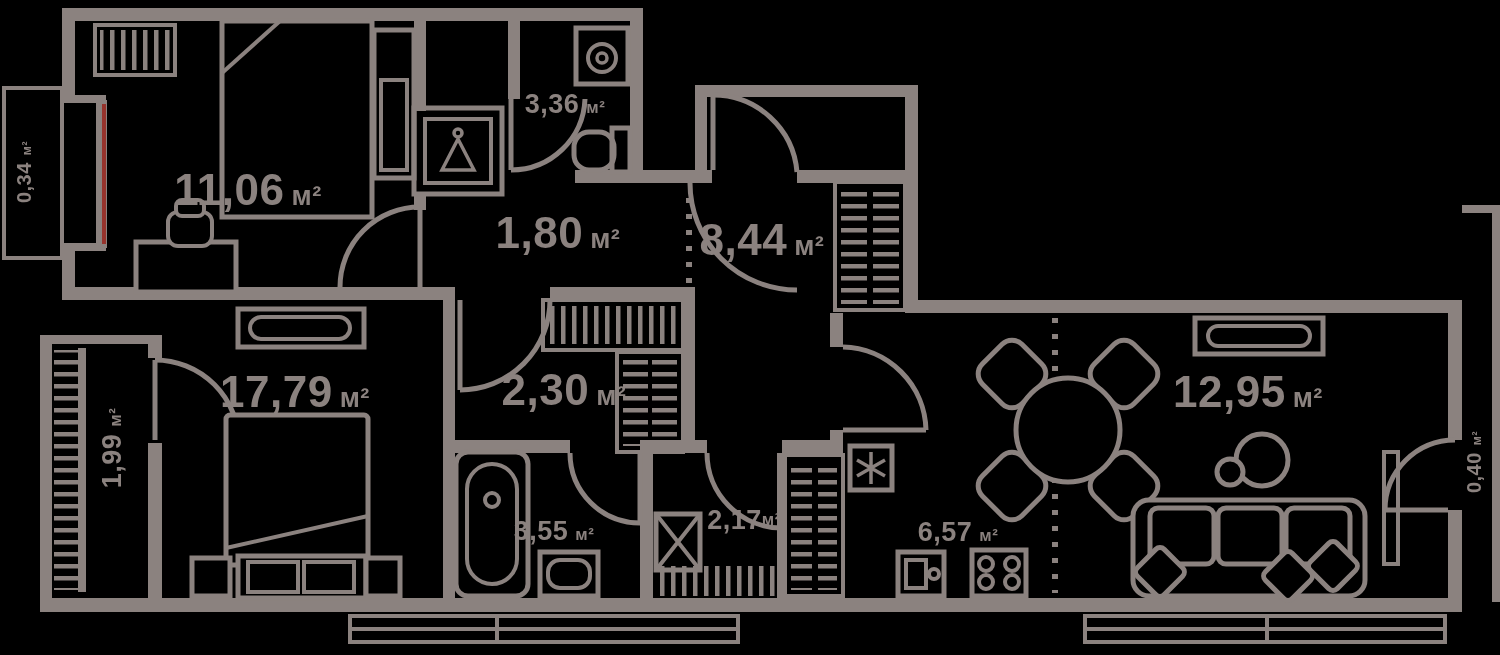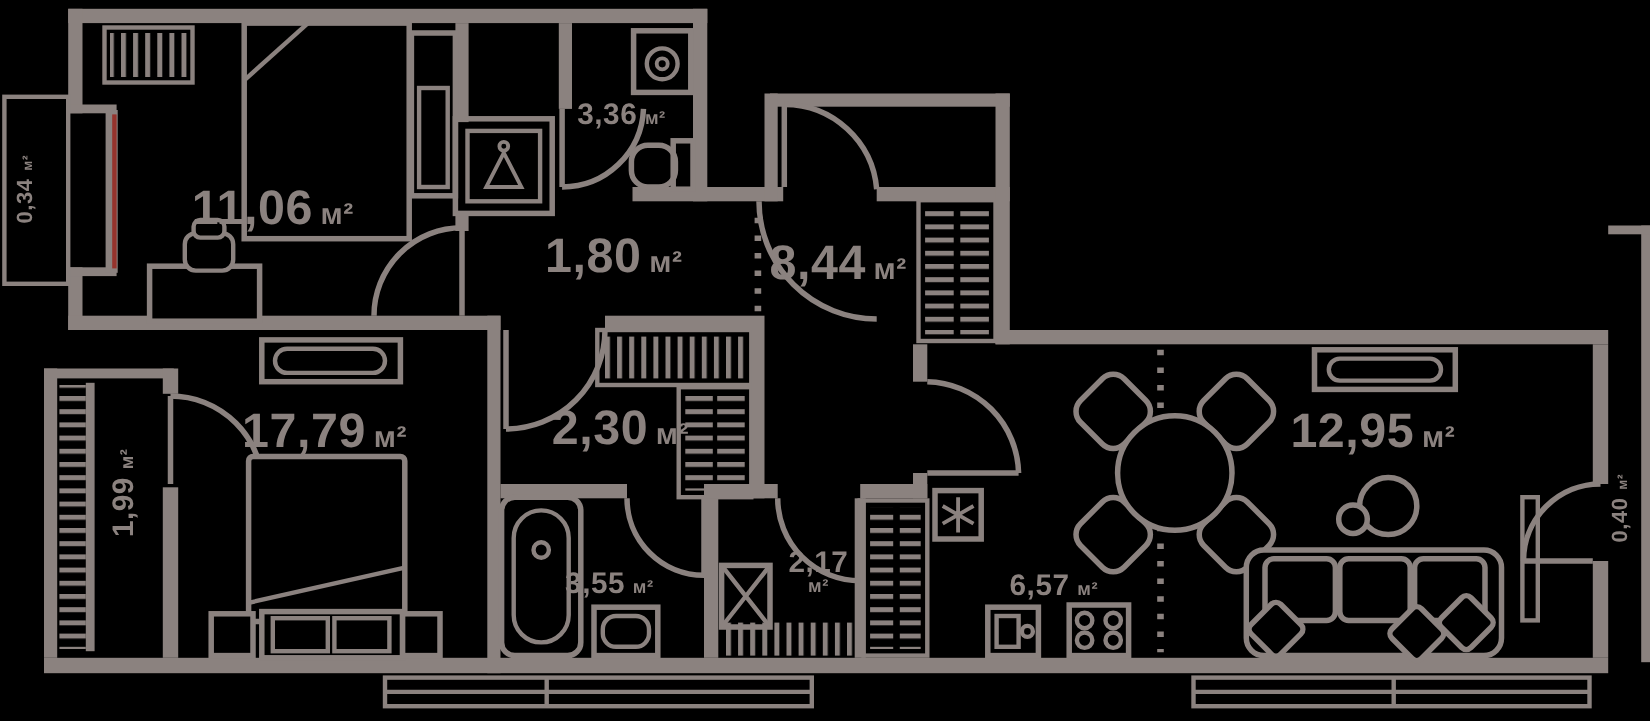--- a/index.html
+++ b/index.html
@@ -9,21 +9,21 @@
   .wall{fill:#8b827f;stroke:none;}
   .ln{stroke:#8b827f;fill:none;stroke-width:5;}
   .ln4{stroke:#8b827f;fill:none;stroke-width:4;}
   .ln3{stroke:#8b827f;fill:none;stroke-width:3.5;}
   .fb{fill:#000;}
   .dotted{stroke:#8b827f;fill:none;stroke-width:6;stroke-dasharray:5 11;}
   .red{fill:#96332c;stroke:none;}
   .room-label{position:absolute;transform:translate(-50%,-50%);color:#8b827f;font-weight:700;
               white-space:nowrap;display:flex;align-items:baseline;letter-spacing:0.5px;}
   .room-label.rot{transform:translate(-50%,-50%) rotate(-90deg);}
-  .room-label.stacked{flex-direction:column;align-items:center;line-height:1.0;}
+  .room-label.stacked{flex-direction:row;align-items:center;line-height:1.0;}
   .room-label.stacked .unit{margin-left:0;}
   .sz-lg{font-size:44px;}
   .sz-md{font-size:27px;}
   .sz-sm{font-size:20px;}
   .unit{font-size:0.62em;margin-left:7px;font-weight:700;}
 </style>
 </head>
 <body>
 
 <div id="stage">

